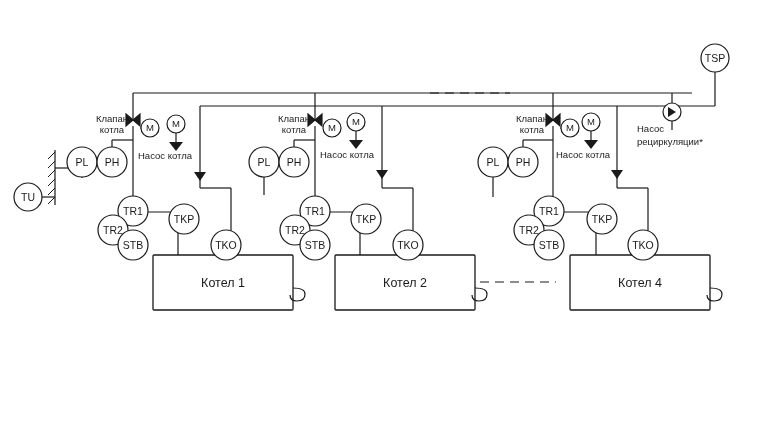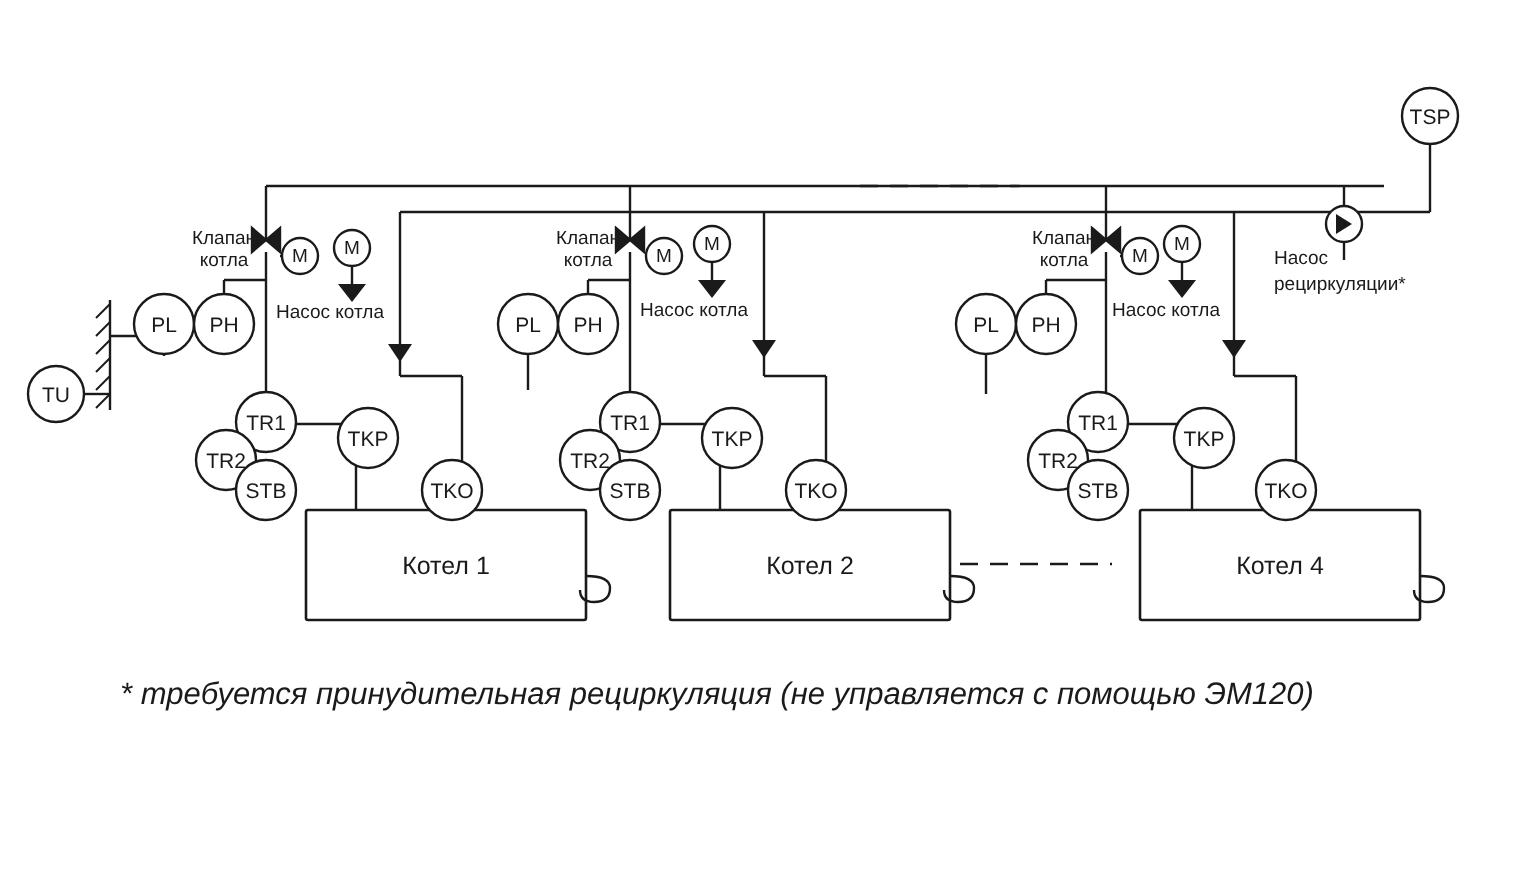--- a/index.html
+++ b/index.html
@@ -278,16 +278,15 @@
       <line class="ln ln1" x1="672" y1="112" x2="672" y2="130"></line>
       <circle class="circ" cx="672" cy="112" r="9"></circle>
       <path class="sol" d="M668 107 L676 112 L668 117 Z"></path>
     </g>
     <text class="lbl-pump" x="637" y="132">Насос</text>
     <text class="lbl-pump" x="637" y="145">рециркуляции*</text>
 
   </svg>
 
   <div class="notes">
-    <div class="note-line">* требуется принудительная рециркуляция (не управляется с помощью ЭМ120)</div>
   </div>
 
 </div>
 
 </body></html>

